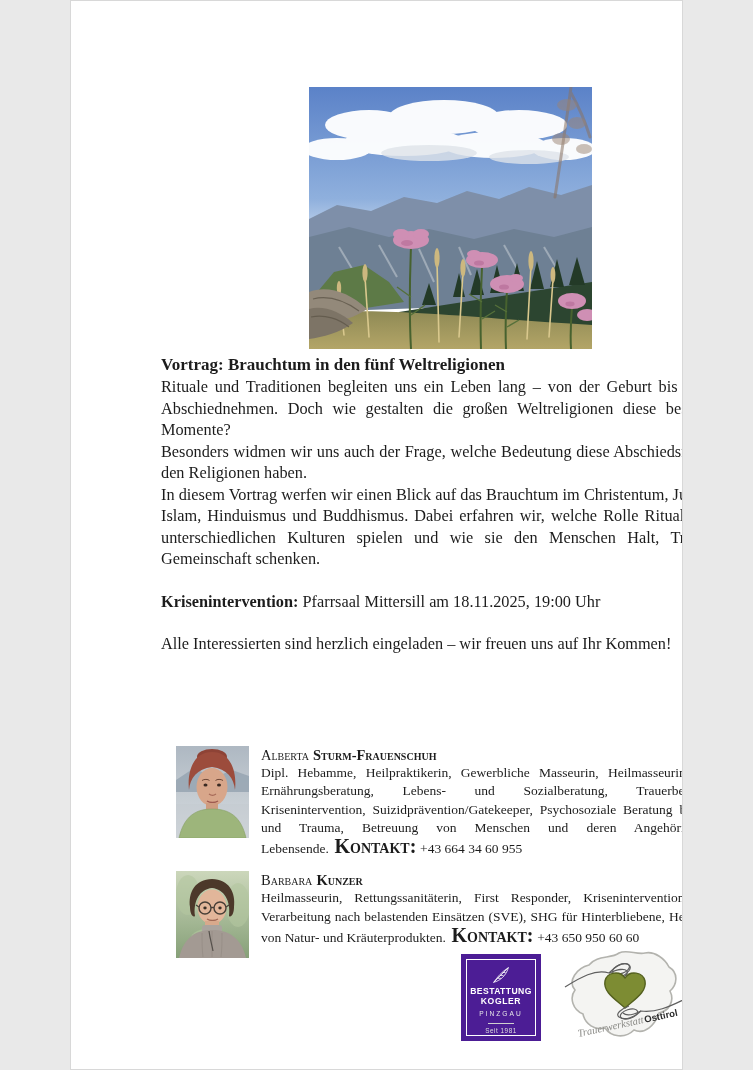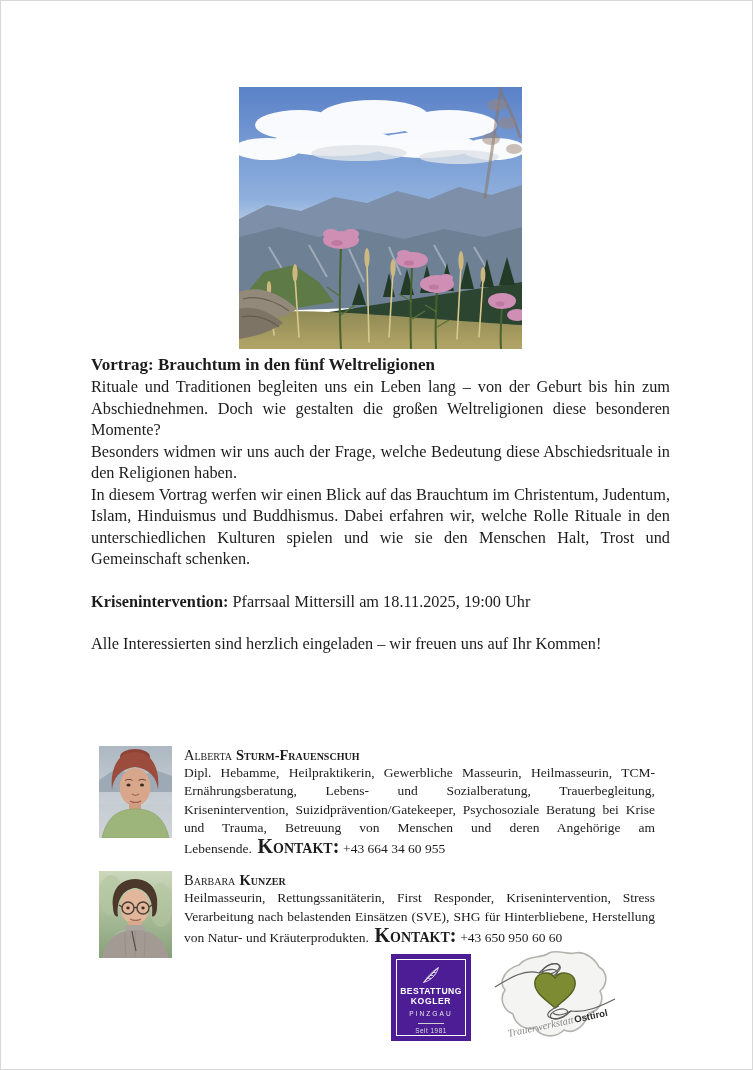--- a/index.html
+++ b/index.html
@@ -1,18 +1,18 @@
 <!DOCTYPE html>
 <html><head>
 <meta charset="utf-8">
 <style>
   html,body{margin:0;padding:0;background:#e9e9e9;}
   .page{
     position:relative;
-    width:753px;height:1070px;
+    width:613px;height:1070px;
     margin:0 auto;
     background:#ffffff;
     border:1px solid #d8d8d8;
     box-sizing:border-box;
     font-family:"Liberation Serif","DejaVu Serif",serif;
     color:#1c1c1c;
     overflow:hidden;
   }
   .hero{
     position:absolute;left:238px;top:86px;width:283px;height:262px;
@@ -23,21 +23,21 @@
     position:absolute;left:90px;top:353px;width:579px;
     font-size:16.3px;line-height:21.5px;
   }
   .content h1{
     font-size:17px;line-height:22px;margin:0;padding:0;font-weight:bold;
   }
   .content p{margin:0;text-align:justify;}
   .content p.spaced{margin-top:21px;text-align:left;}
   .bold{font-weight:bold;}
   .speakers{
-    position:absolute;left:98px;top:745px;width:556px;
+    position:absolute;left:105px;top:745px;width:556px;
     font-size:13.5px;line-height:18.2px;
   }
   .speaker-row{display:flex;gap:12px;margin-bottom:13px;}
   .speaker-photo{flex:0 0 73px;}
   .speaker-photo svg{display:block;width:73px;}
   .speaker-info{flex:1;text-align:justify;}
   .speaker-name{
     display:block;font-variant:small-caps;font-size:14.5px;line-height:18.2px;
     text-align:left;
   }

